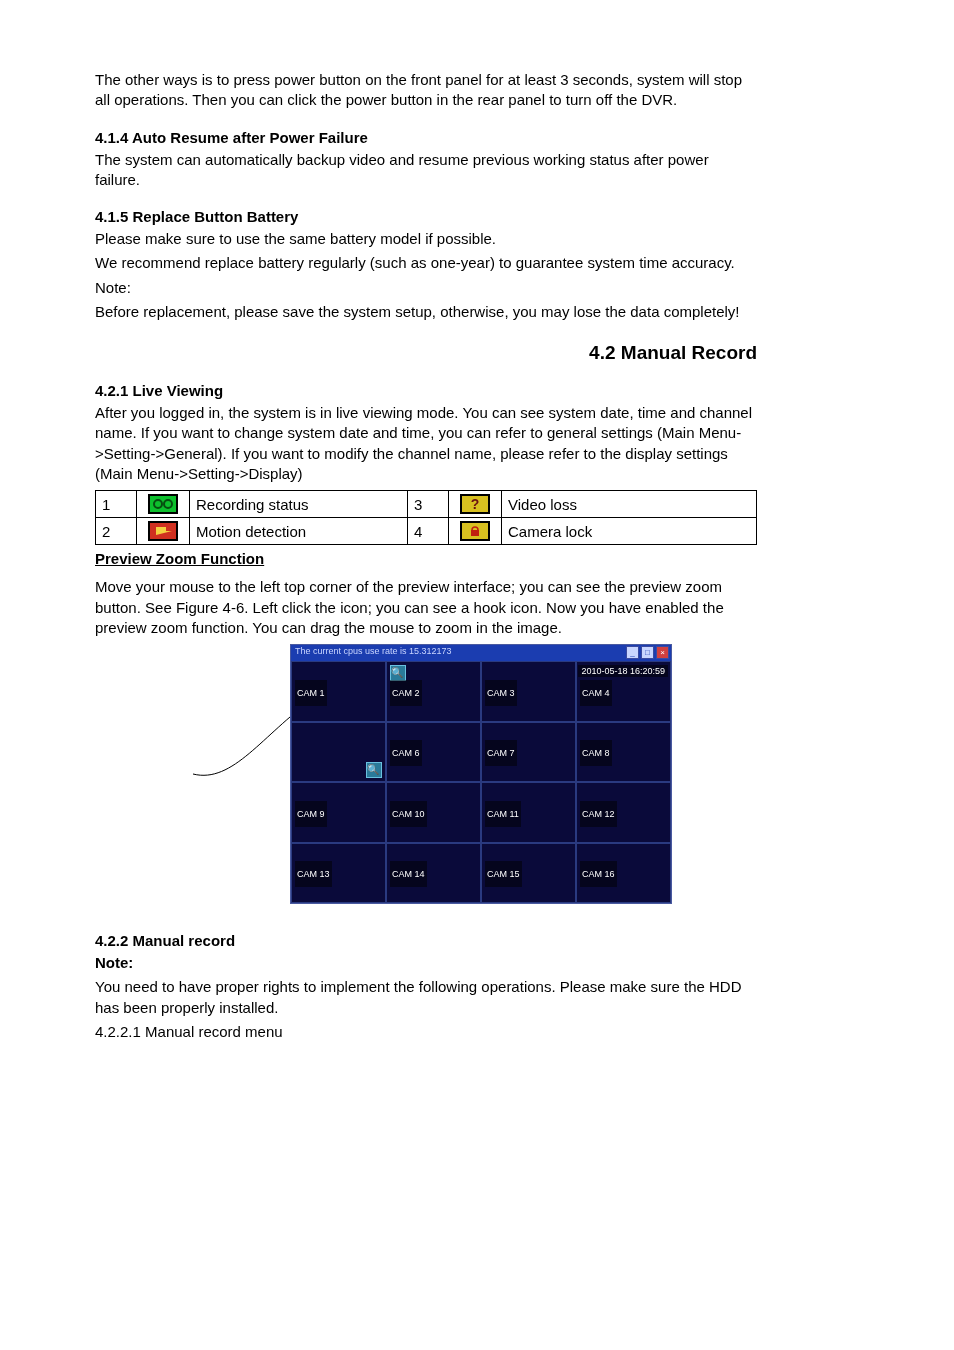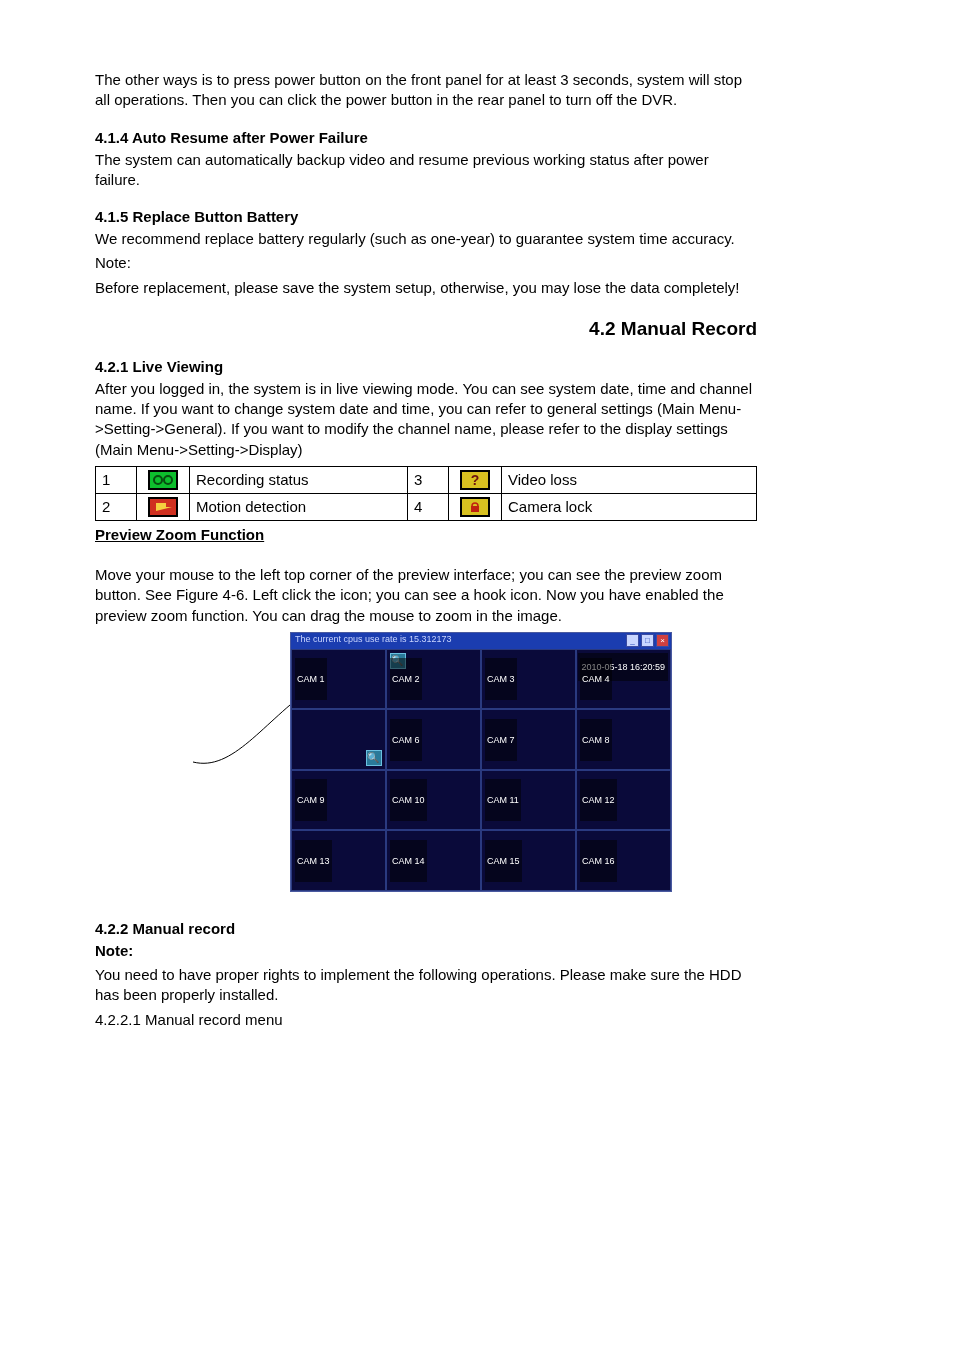--- a/index.html
+++ b/index.html
@@ -29,21 +29,21 @@
   }
   h2.section {
     font-size: 19px;
     font-weight: bold;
     margin: 20px 0 8px 0;
     text-align: right;
   }
   .underline {
     text-decoration: underline;
     font-weight: bold;
-    margin: 4px 0 20px 0;
+    margin: 4px 0 8px 0;
     font-size: 15px;
   }
   table.legend {
     border-collapse: collapse;
     width: 100%;
     margin: 6px 0 4px 0;
   }
   table.legend td {
     border: 1px solid #000;
     padding: 3px 6px;
@@ -135,32 +135,32 @@
   }
   .cam-cell {
     border: 1px solid #2a3a80;
     position: relative;
     color: #fff;
     font-size: 9px;
   }
   .cam-label {
     position: absolute;
     left: 3px;
-    bottom: 8px;
+    bottom: 15px;
     background: rgba(0,0,0,0.5);
-    padding: 16px 2px;
+    padding: 8px 2px;
   }
   .timestamp {
     position: absolute;
     right: 3px;
     top: 20px;
     background: rgba(0,0,0,0.5);
     color: #fff;
     font-size: 9px;
-    padding: 9px 3px;
+    padding: 1px 3px;
   }
   .zoom-icon {
     position: absolute;
     left: 3px;
     top: 3px;
     width: 14px;
     height: 14px;
     background: #2a7a9a;
     border: 1px solid #6ac0e0;
     color: #fff;
@@ -177,20 +177,21 @@
   <div class="para-block">
     <p>The other ways is to press power button on the front panel for at least 3 seconds, system will stop all operations. Then you can click the power button in the rear panel to turn off the DVR.</p>
   </div>
 
   <h3 class="subhead">4.1.4   Auto Resume after Power Failure</h3>
   <div class="para-block">
     <p>The system can automatically backup video and resume previous working status after power failure.</p>
   </div>
 
   <h3 class="subhead">4.1.5  Replace Button Battery</h3>
+  <p>Please make sure to use the same battery model if possible.</p>
   <p>We recommend replace battery regularly (such as one-year) to guarantee system time accuracy.</p>
   <p>Note:</p>
   <div class="para-block">
     <p>Before replacement, please save the system setup, otherwise, you may lose the data completely!</p>
   </div>
 
   <h2 class="section">4.2   Manual Record</h2>
 
   <h3 class="subhead">4.2.1   Live Viewing</h3>
   <p>After you logged in, the system is in live viewing mode. You can see system date, time and channel name. If you want to change system date and time, you can refer to general settings (Main Menu-&gt;Setting-&gt;General). If you want to modify the channel name, please refer to the display settings (Main Menu-&gt;Setting-&gt;Display)</p>

